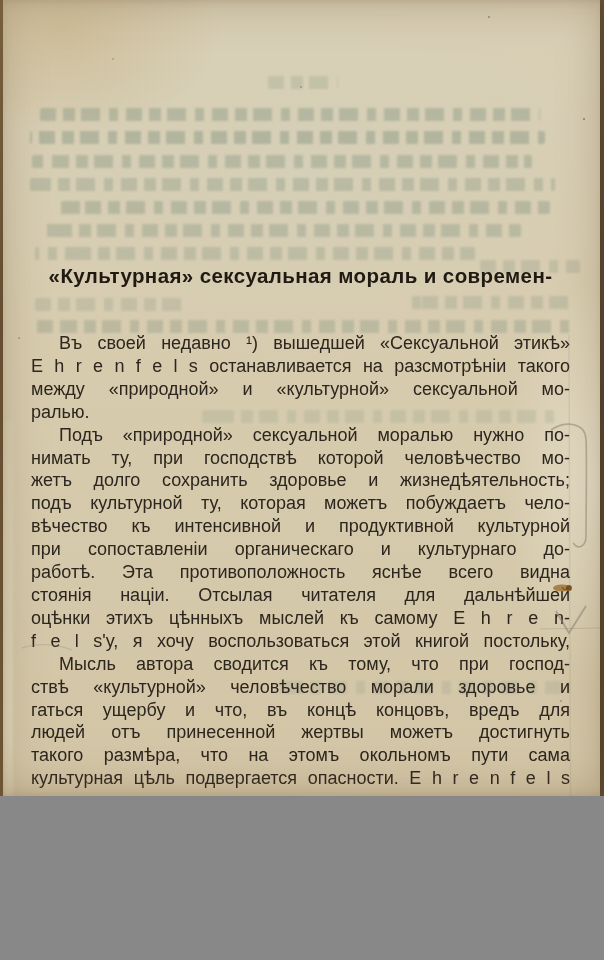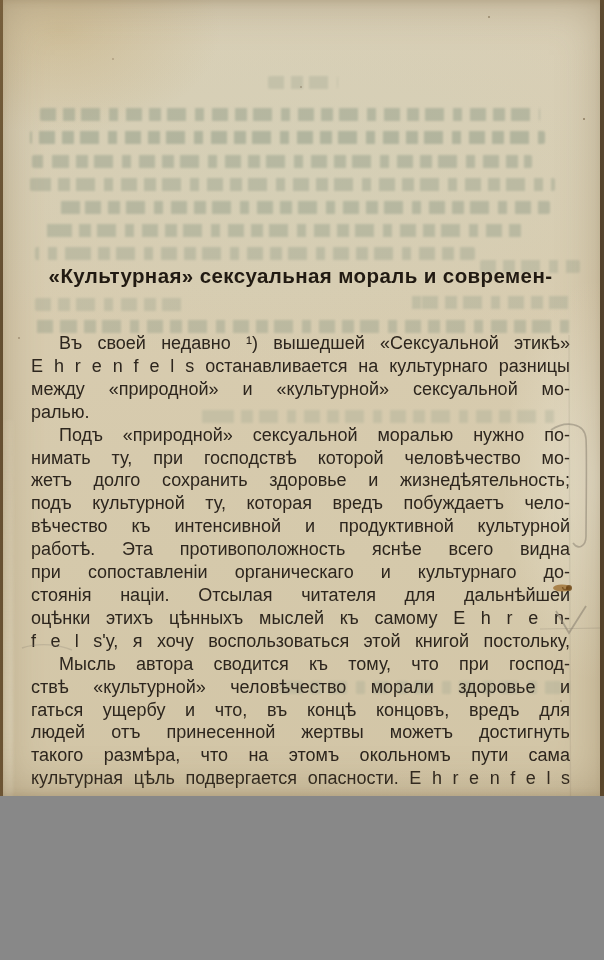--- a/index.html
+++ b/index.html
@@ -73,32 +73,32 @@
   <div class="crease" style="left:345px;top:905px;width:1px;height:45px;transform:rotate(-14deg);"></div>
   <div class="crease" style="left:300px;top:885px;width:1px;height:40px;transform:rotate(8deg);"></div>
 
   <div class="title">
       <div class="line">«Культурная» сексуальная мораль и современ-</div>
     </div>
 
   <div class="page-text">
     <div>
         <div class="line indent">Въ своей недавно ¹) вышедшей «Сексуальной этикѣ»</div>
-        <div class="line">E h r e n f e l s останавливается на культурнаго разницы</div>
+        <div class="line">E h r e n f e l s останавливается на разсмотрѣніи такого</div>
         <div class="line">между «природной» и «культурной» сексуальной мо-</div>
         <div class="line last">ралью.</div>
       </div>
     <div>
         <div class="line indent">Подъ «природной» сексуальной моралью нужно по-</div>
         <div class="line">нимать ту, при господствѣ которой человѣчество мо-</div>
         <div class="line">жетъ долго сохранить здоровье и жизнедѣятельность;</div>
-        <div class="line">подъ культурной ту, которая вредъ побуждаетъ чело-</div>
+        <div class="line">подъ культурной ту, которая можетъ побуждаетъ чело-</div>
         <div class="line">вѣчество къ интенсивной и продуктивной культурной</div>
+        <div class="line">при сопоставленіи органическаго и культурнаго до-</div>
         <div class="line">работѣ. Эта противоположность яснѣе всего видна</div>
-        <div class="line">при сопоставленіи органическаго и культурнаго до-</div>
         <div class="line">стоянія націи. Отсылая читателя для дальнѣйшей</div>
         <div class="line">оцѣнки этихъ цѣнныхъ мыслей къ самому E h r e n-</div>
         <div class="line">f e l s'y, я хочу воспользоваться этой книгой постольку,</div>
       </div>
     <div>
         <div class="line indent">Мысль автора сводится къ тому, что при господ-</div>
         <div class="line">ствѣ «культурной» человѣчество морали здоровье и</div>
         <div class="line">гаться ущербу и что, въ концѣ концовъ, вредъ для</div>
         <div class="line">людей отъ принесенной жертвы можетъ достигнуть</div>
         <div class="line">такого размѣра, что на этомъ окольномъ пути сама</div>

